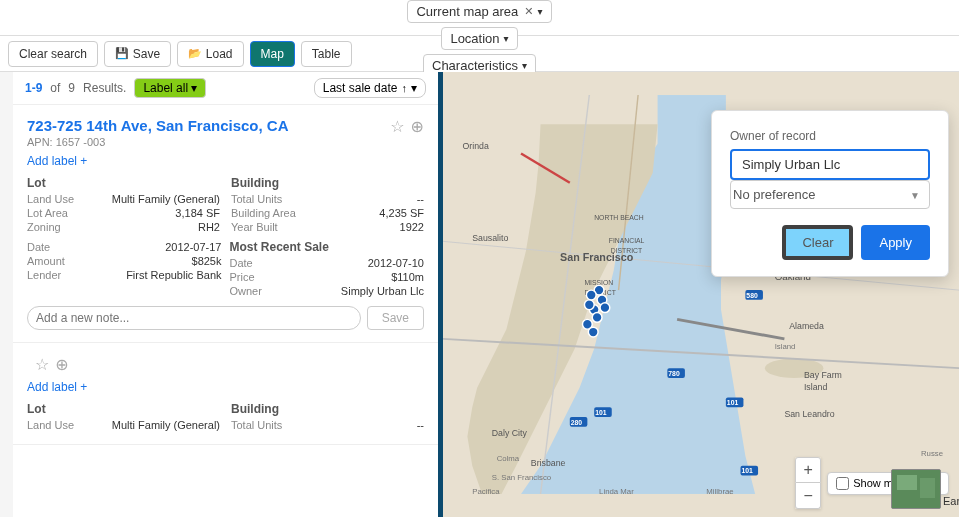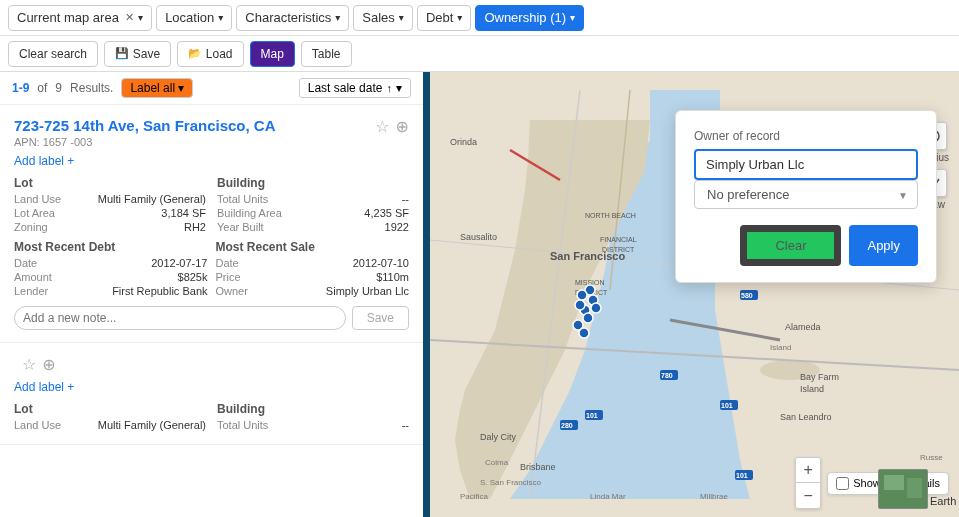--- a/index.html
+++ b/index.html
@@ -7,20 +7,21 @@
 
     
     .filter-bar {
       display: flex;
       align-items: center;
       background: #fff;
       border-bottom: 1px solid #ddd;
       height: 36px;
       padding: 0 8px;
       gap: 4px;
+      flex-direction: column;
     }
     .filter-pill {
       display: flex;
       align-items: center;
       border: 1px solid #ccc;
       border-radius: 4px;
       padding: 3px 8px;
       background: #fff;
       cursor: pointer;
       font-size: 13px;
@@ -57,69 +58,70 @@
       border: 1px solid #ccc;
       border-radius: 4px;
       padding: 3px 10px;
       background: #fff;
       cursor: pointer;
       font-size: 12px;
       height: 26px;
       color: #333;
     }
     .action-btn.map-active {
-      background: #4c1d95;
+      background: #0f766e;
       color: #fff;
       border-color: #1a73e8;
     }
 
     
     .main-layout {
       display: flex;
       height: calc(517px - 72px);
     }
 
     
     .left-panel {
       width: 430px;
       min-width: 430px;
       background: #fff;
-      border-right: 7px solid #0c4a6e;
+      border-right: 5px solid #0c4a6e;
       overflow-y: auto;
+      margin-left: 13px;
     }
 
     
     .results-bar {
       display: flex;
       align-items: center;
       padding: 6px 12px;
       border-bottom: 1px solid #eee;
       gap: 8px;
       font-size: 12px;
       background: #fff;
     }
     .results-count { color: #1a73e8; font-weight: bold; }
     .results-total { color: #666; }
     .label-all-btn {
       border: 1px solid #ccc;
       border-radius: 4px;
       padding: 2px 8px;
-      background: #f97316;
+      background: #84cc16;
       cursor: pointer;
       font-size: 12px;
       display: flex;
       align-items: flex-start;
       gap: 3px;
     }
     .sort-btn {
       display: flex;
       align-items: center;
       gap: 4px;
       border: 1px solid #ccc;
-      border-radius: 3px;
+      border-radius: 8px;
       padding: 2px 8px;
       background: #fff;
       cursor: pointer;
       font-size: 12px;
       margin-left: auto;
     }
 
     
     .property-card {
       padding: 12px 14px;
@@ -212,22 +214,22 @@
       flex: 1;
       position: relative;
       overflow: hidden;
       background: #e8e0d0;
     }
 
     
     .ownership-popup {
       position: absolute;
       top: 38px;
-      right: 22px;
-      width: 262px;
+      right: 10px;
+      width: 238px;
       background: #fff;
       border: 1px solid #ddd;
       border-radius: 6px;
       box-shadow: 0 4px 16px rgba(0,0,0,0.18);
       padding: 18px 18px 16px 18px;
       z-index: 100;
     }
     .popup-label {
       font-size: 12px;
       color: #666;
@@ -245,21 +247,21 @@
     .popup-label2 {
       font-size: 12px;
       color: #666;
       margin-top: 12px;
       margin-bottom: 6px;
     }
     .popup-select {
       width: 100%;
       border: 1px solid #ccc;
       border-radius: 4px;
-      padding: 6px 12px;
+      padding: 6px 2px;
       font-size: 13px;
       color: #555;
       background: #fff;
       cursor: pointer;
       appearance: none;
       -webkit-appearance: none;
       position: relative;
     }
     .select-wrapper {
       position: relative;
@@ -274,24 +276,24 @@
       color: #888;
       pointer-events: none;
     }
     .popup-actions {
       display: flex;
       justify-content: flex-end;
       gap: 8px;
       margin-top: 16px;
     }
     .clear-btn {
-      border: 7px solid #404040;
-      border-radius: 4px;
-      padding: 6px 28px;
-      background: #22c55e;
+      border: 4px solid #404040;
+      border-radius: 4px;
+      padding: 6px 16px;
+      background: #7dd3fc;
       color: #555;
       font-size: 13px;
       cursor: pointer;
     }
     .apply-btn {
       border: none;
       border-radius: 4px;
       padding: 6px 18px;
       background: #1a73e8;
       color: #fff;
@@ -520,21 +522,20 @@
           <div class="prop-row">
             <span class="label">Year Built</span>
             <span class="value">1922</span>
           </div>
         </div>
       </div>
 
       <div class="debt-sale-grid">
 
         <div>
-          <div class="prop-section-title">Most Recent Debt</div>
           <div class="prop-row">
             <span class="label">Date</span>
             <span class="value">2012-07-17</span>
           </div>
           <div class="prop-row">
             <span class="label">Amount</span>
             <span class="value">$825k</span>
           </div>
           <div class="prop-row">
             <span class="label">Lender</span>

